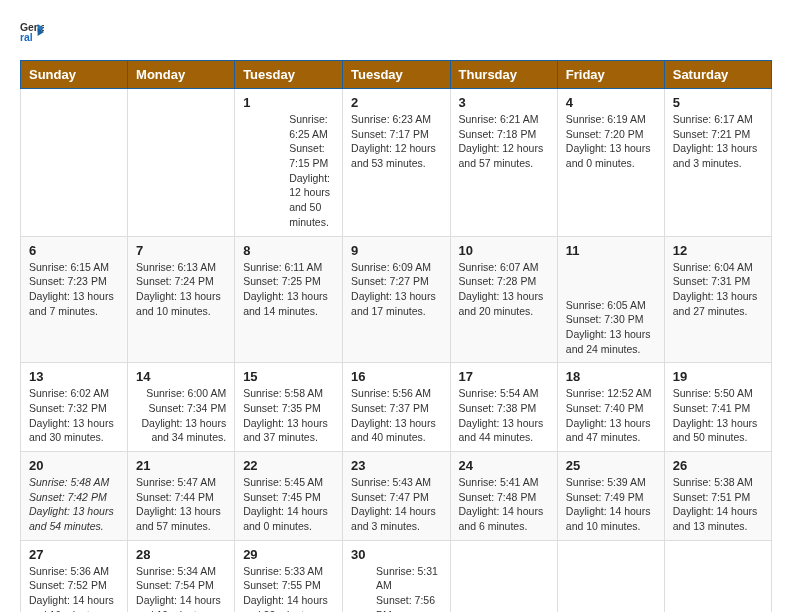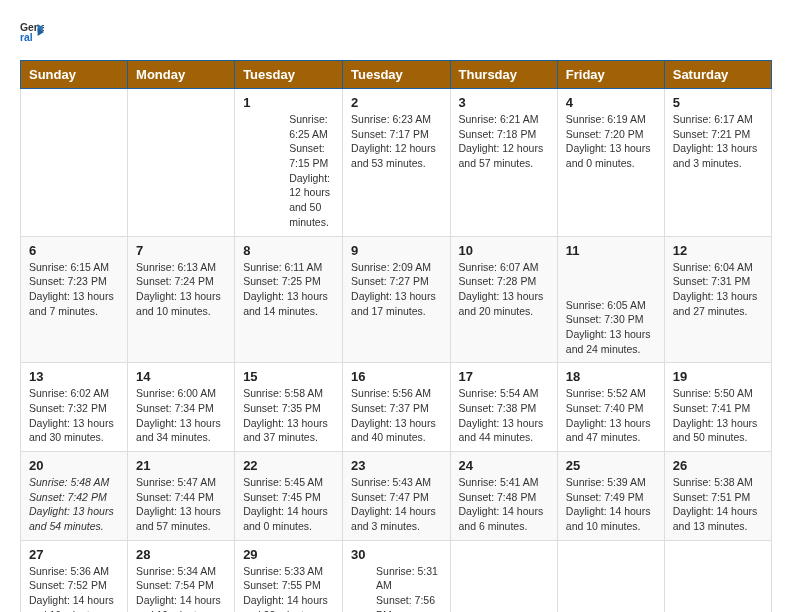--- a/index.html
+++ b/index.html
@@ -165,21 +165,21 @@
 Daylight: 13 hours and 10 minutes.</div>
         </td>
         <td>
           <span class="day-number">8</span>
           <div class="day-info" style="white-space: pre-line;">Sunrise: 6:11 AM
 Sunset: 7:25 PM
 Daylight: 13 hours and 14 minutes.</div>
         </td>
         <td>
           <span class="day-number">9</span>
-          <div class="day-info" style="white-space: pre-line;">Sunrise: 2:09 AM
+          <div class="day-info" style="white-space: pre-line;">Sunrise: 6:09 AM
 Sunset: 7:27 PM
 Daylight: 13 hours and 17 minutes.</div>
         </td>
         <td>
           <span class="day-number">10</span>
           <div class="day-info" style="white-space: pre-line;">Sunrise: 6:07 AM
 Sunset: 7:28 PM
 Daylight: 13 hours and 20 minutes.</div>
         </td>
         <td>
@@ -197,21 +197,21 @@
       </tr>
       <tr class="row-odd">
         <td>
           <span class="day-number">13</span>
           <div class="day-info" style="white-space: pre-line;">Sunrise: 6:02 AM
 Sunset: 7:32 PM
 Daylight: 13 hours and 30 minutes.</div>
         </td>
         <td>
           <span class="day-number">14</span>
-          <div class="day-info" style="white-space: pre-line;">Sunrise: 6:00 AM
+          <div class="day-info" style="white-space: pre-line; text-align: right;">Sunrise: 6:00 AM
 Sunset: 7:34 PM
 Daylight: 13 hours and 34 minutes.</div>
         </td>
         <td>
           <span class="day-number">15</span>
           <div class="day-info" style="white-space: pre-line;">Sunrise: 5:58 AM
 Sunset: 7:35 PM
 Daylight: 13 hours and 37 minutes.</div>
         </td>
         <td>
@@ -221,21 +221,21 @@
 Daylight: 13 hours and 40 minutes.</div>
         </td>
         <td>
           <span class="day-number">17</span>
           <div class="day-info" style="white-space: pre-line;">Sunrise: 5:54 AM
 Sunset: 7:38 PM
 Daylight: 13 hours and 44 minutes.</div>
         </td>
         <td>
           <span class="day-number">18</span>
-          <div class="day-info" style="white-space: pre-line;">Sunrise: 5:52 AM
+          <div class="day-info" style="white-space: pre-line;">Sunrise: 12:52 AM
 Sunset: 7:40 PM
 Daylight: 13 hours and 47 minutes.</div>
         </td>
         <td>
           <span class="day-number">19</span>
           <div class="day-info" style="white-space: pre-line;">Sunrise: 5:50 AM
 Sunset: 7:41 PM
 Daylight: 13 hours and 50 minutes.</div>
         </td>
       </tr>

